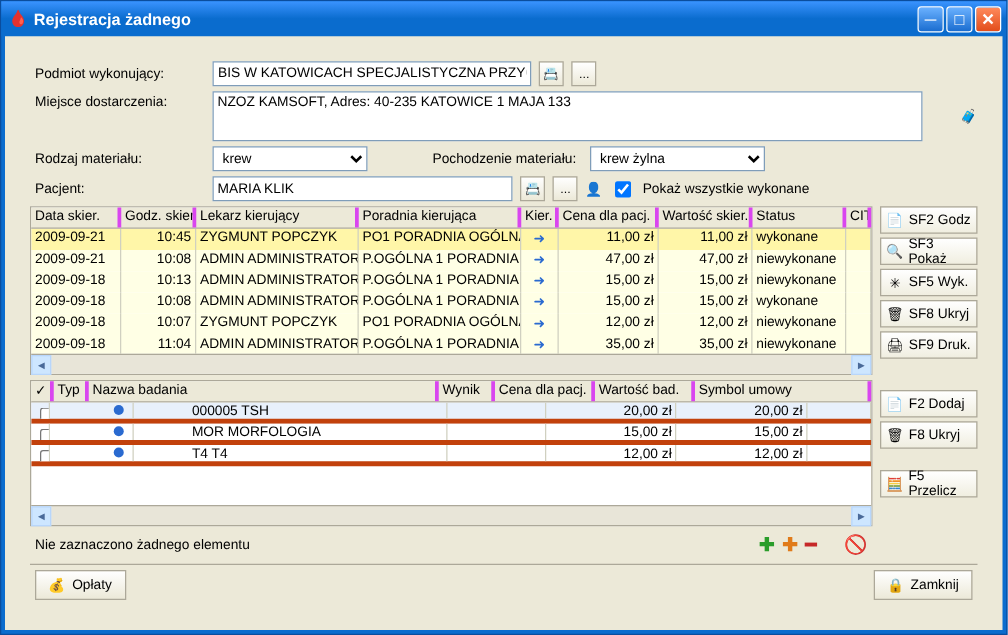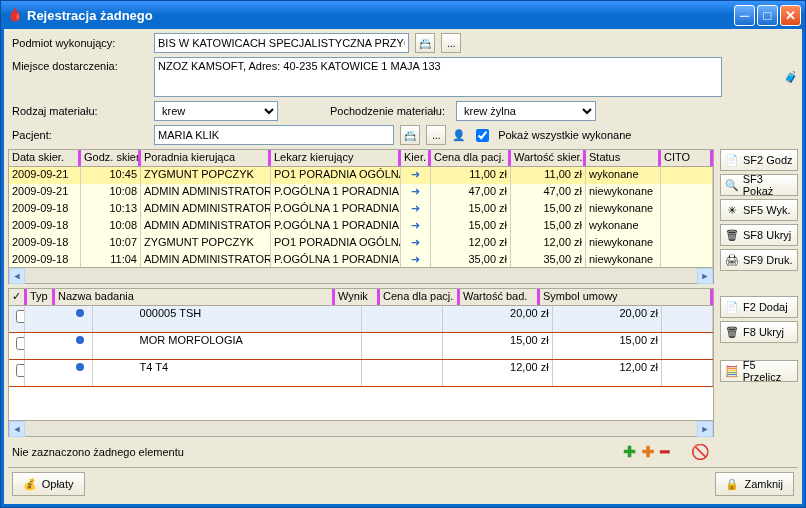--- a/index.html
+++ b/index.html
@@ -45,21 +45,21 @@
     color: white; font-weight: bold;
     background: linear-gradient(to bottom, #6ab1ff, #1a6dd0);
   }
   .win-btn.close { background: linear-gradient(to bottom, #ff8a5c, #e24d1b); }
   .client {
     flex: 1;
     background: #ece9d8;
     margin: 0 3px 3px 3px;
     display: flex;
     flex-direction: column;
-    padding: 4px;
+    padding: 20px;
     gap: 4px;
   }
   .form-row {
     display: flex;
     align-items: center;
     gap: 6px;
   }
   .form-label {
     width: 140px;
     padding-left: 4px;
@@ -161,21 +161,21 @@
     display: flex;
     align-items: center;
     gap: 4px;
     padding: 0 4px;
     font-size: 11px;
   }
   .side-btn .ico {
     width: 14px; height: 14px;
     display: inline-flex; align-items: center; justify-content: center;
   }
-  .gr2 { display: flex; height: 27px; background: #fff; border-bottom: 1px solid #c2410c; gap: 44px; }
+  .gr2 { display: flex; height: 17px; background: #fff; border-bottom: 4px solid #c2410c; gap: 44px; }
   .gr2.sel { background: #e8f0fb; }
   .statusrow {
     display: flex;
     align-items: center;
     padding: 2px 4px;
     gap: 6px;
   }
   .footer {
     display: flex;
     padding: 4px;
@@ -255,22 +255,22 @@
       <span>Pokaż wszystkie wykonane</span>
     </div>
 
     <div class="main-split">
       <div class="left-col">
 
         <div class="grid" style="height:135px">
           <div class="grid-header">
             <div class="gh" style="width:72px">Data skier.</div>
             <div class="gh" style="width:60px">Godz. skier.</div>
+            <div class="gh" style="width:130px">Lekarz kierujący</div>
             <div class="gh" style="width:130px">Poradnia kierująca</div>
-            <div class="gh" style="width:130px">Lekarz kierujący</div>
             <div class="gh" style="width:30px">Kier.</div>
             <div class="gh" style="width:80px">Cena dla pacj.</div>
             <div class="gh" style="width:75px">Wartość skier.</div>
             <div class="gh" style="width:75px">Status</div>
             <div class="gh" style="flex:1">CITO</div>
           </div>
           <div class="grid-body" id="grid1-body">
               <div class="gr">
                 <div class="gc" style="width:72px">2009-09-21</div>
                 <div class="gc num" style="width:60px">10:45</div>

